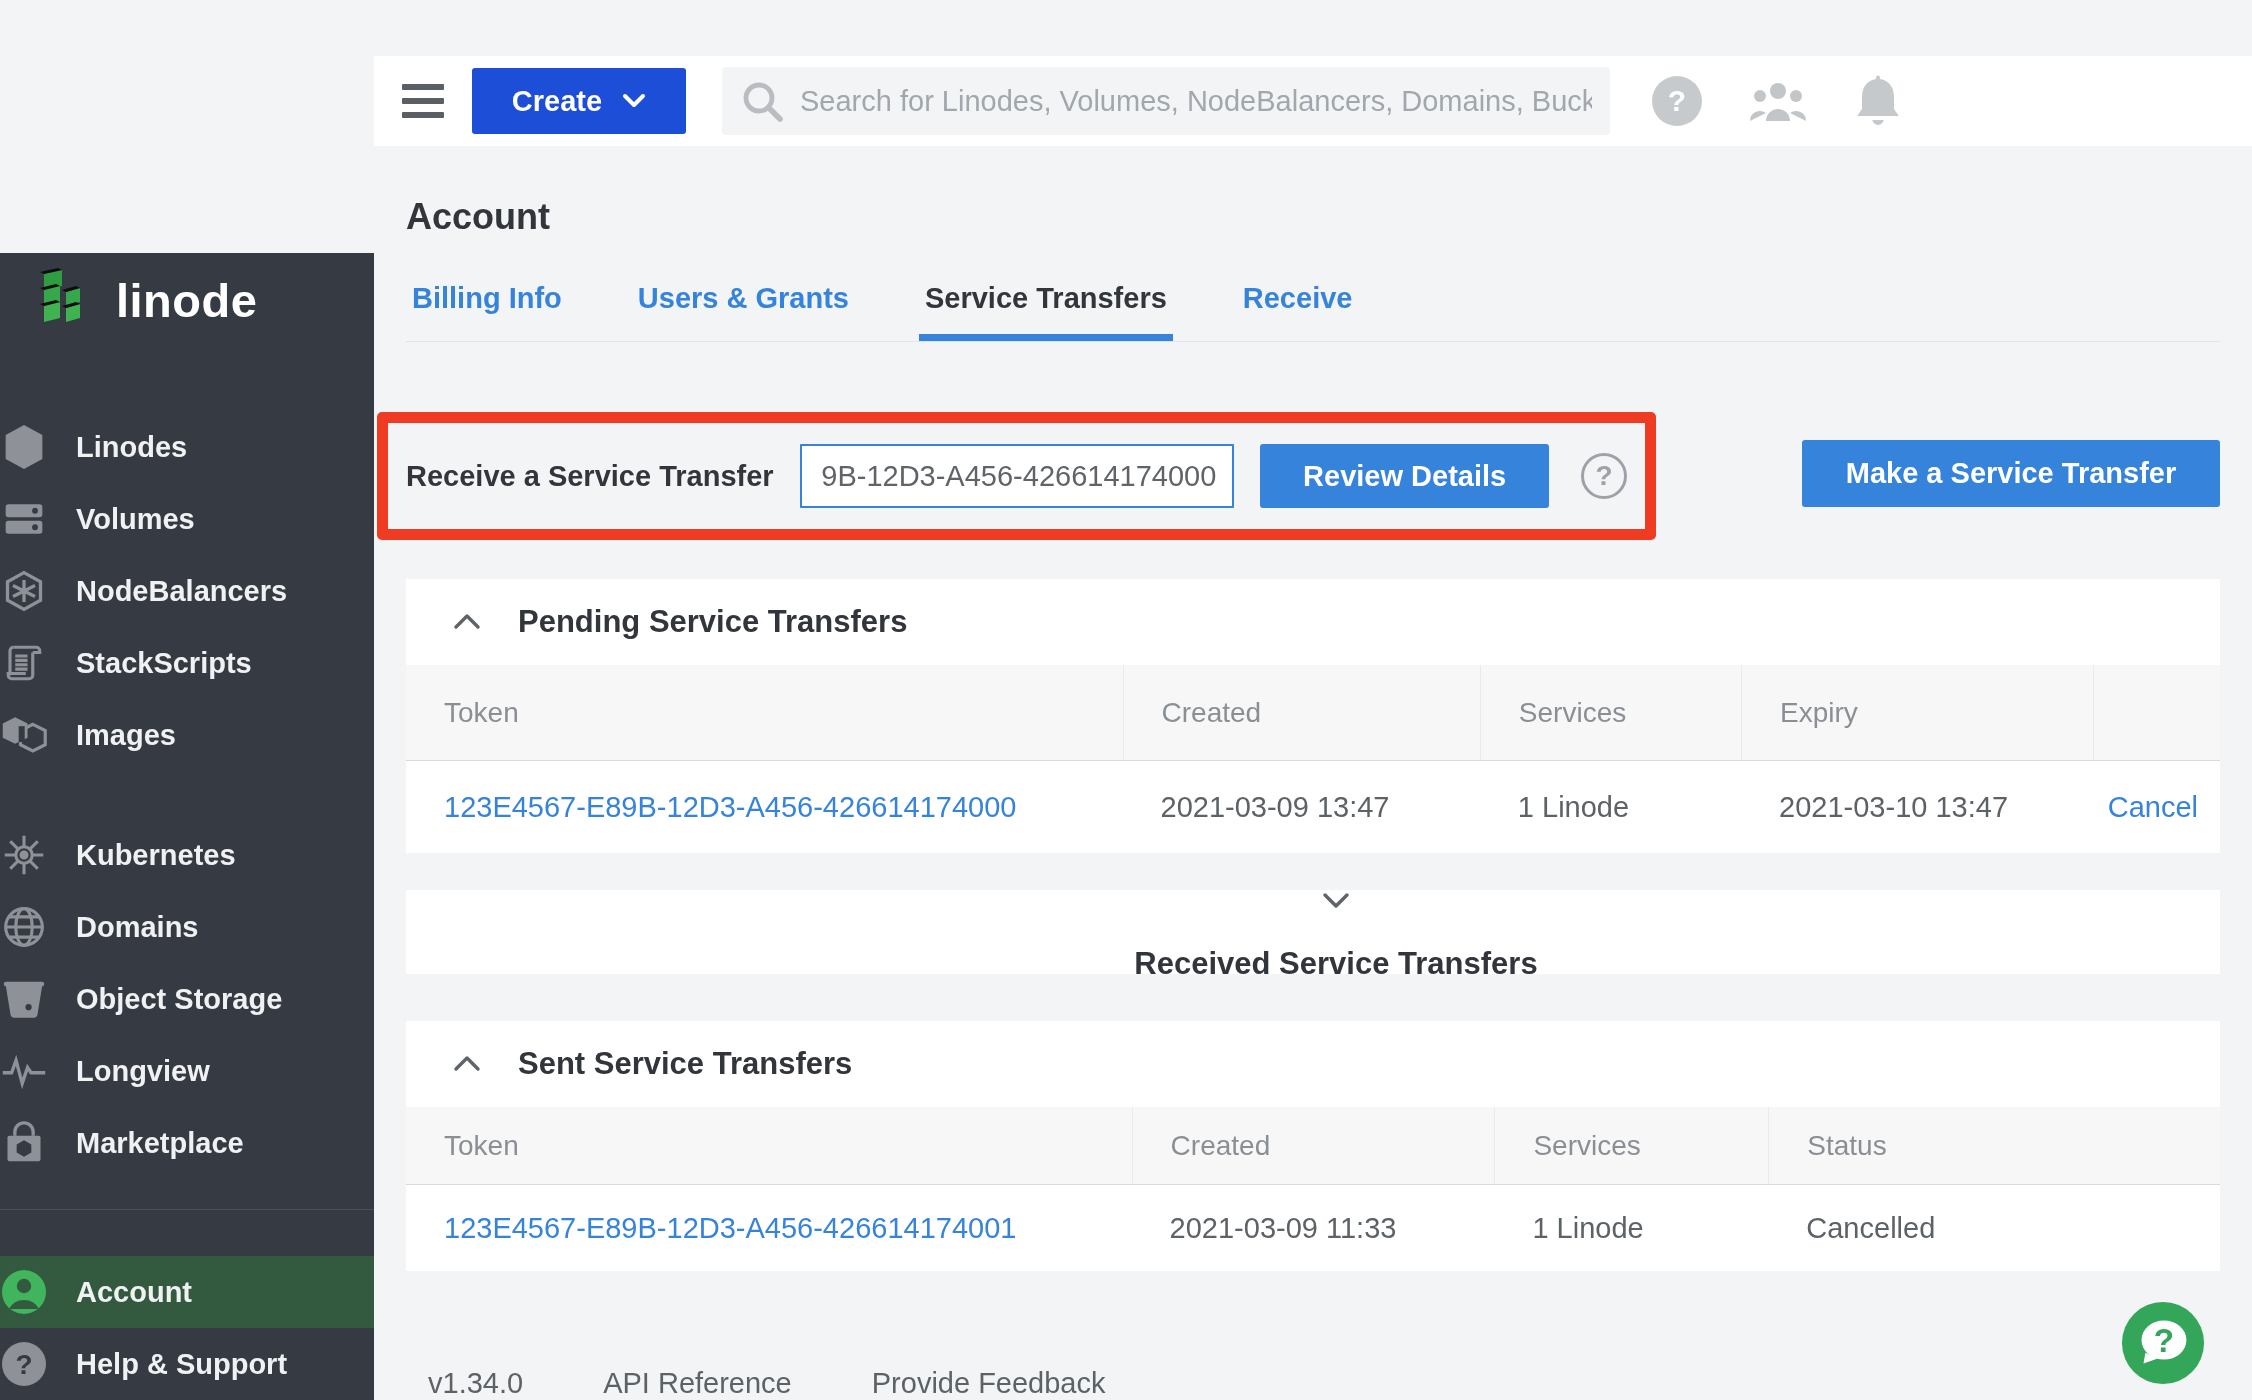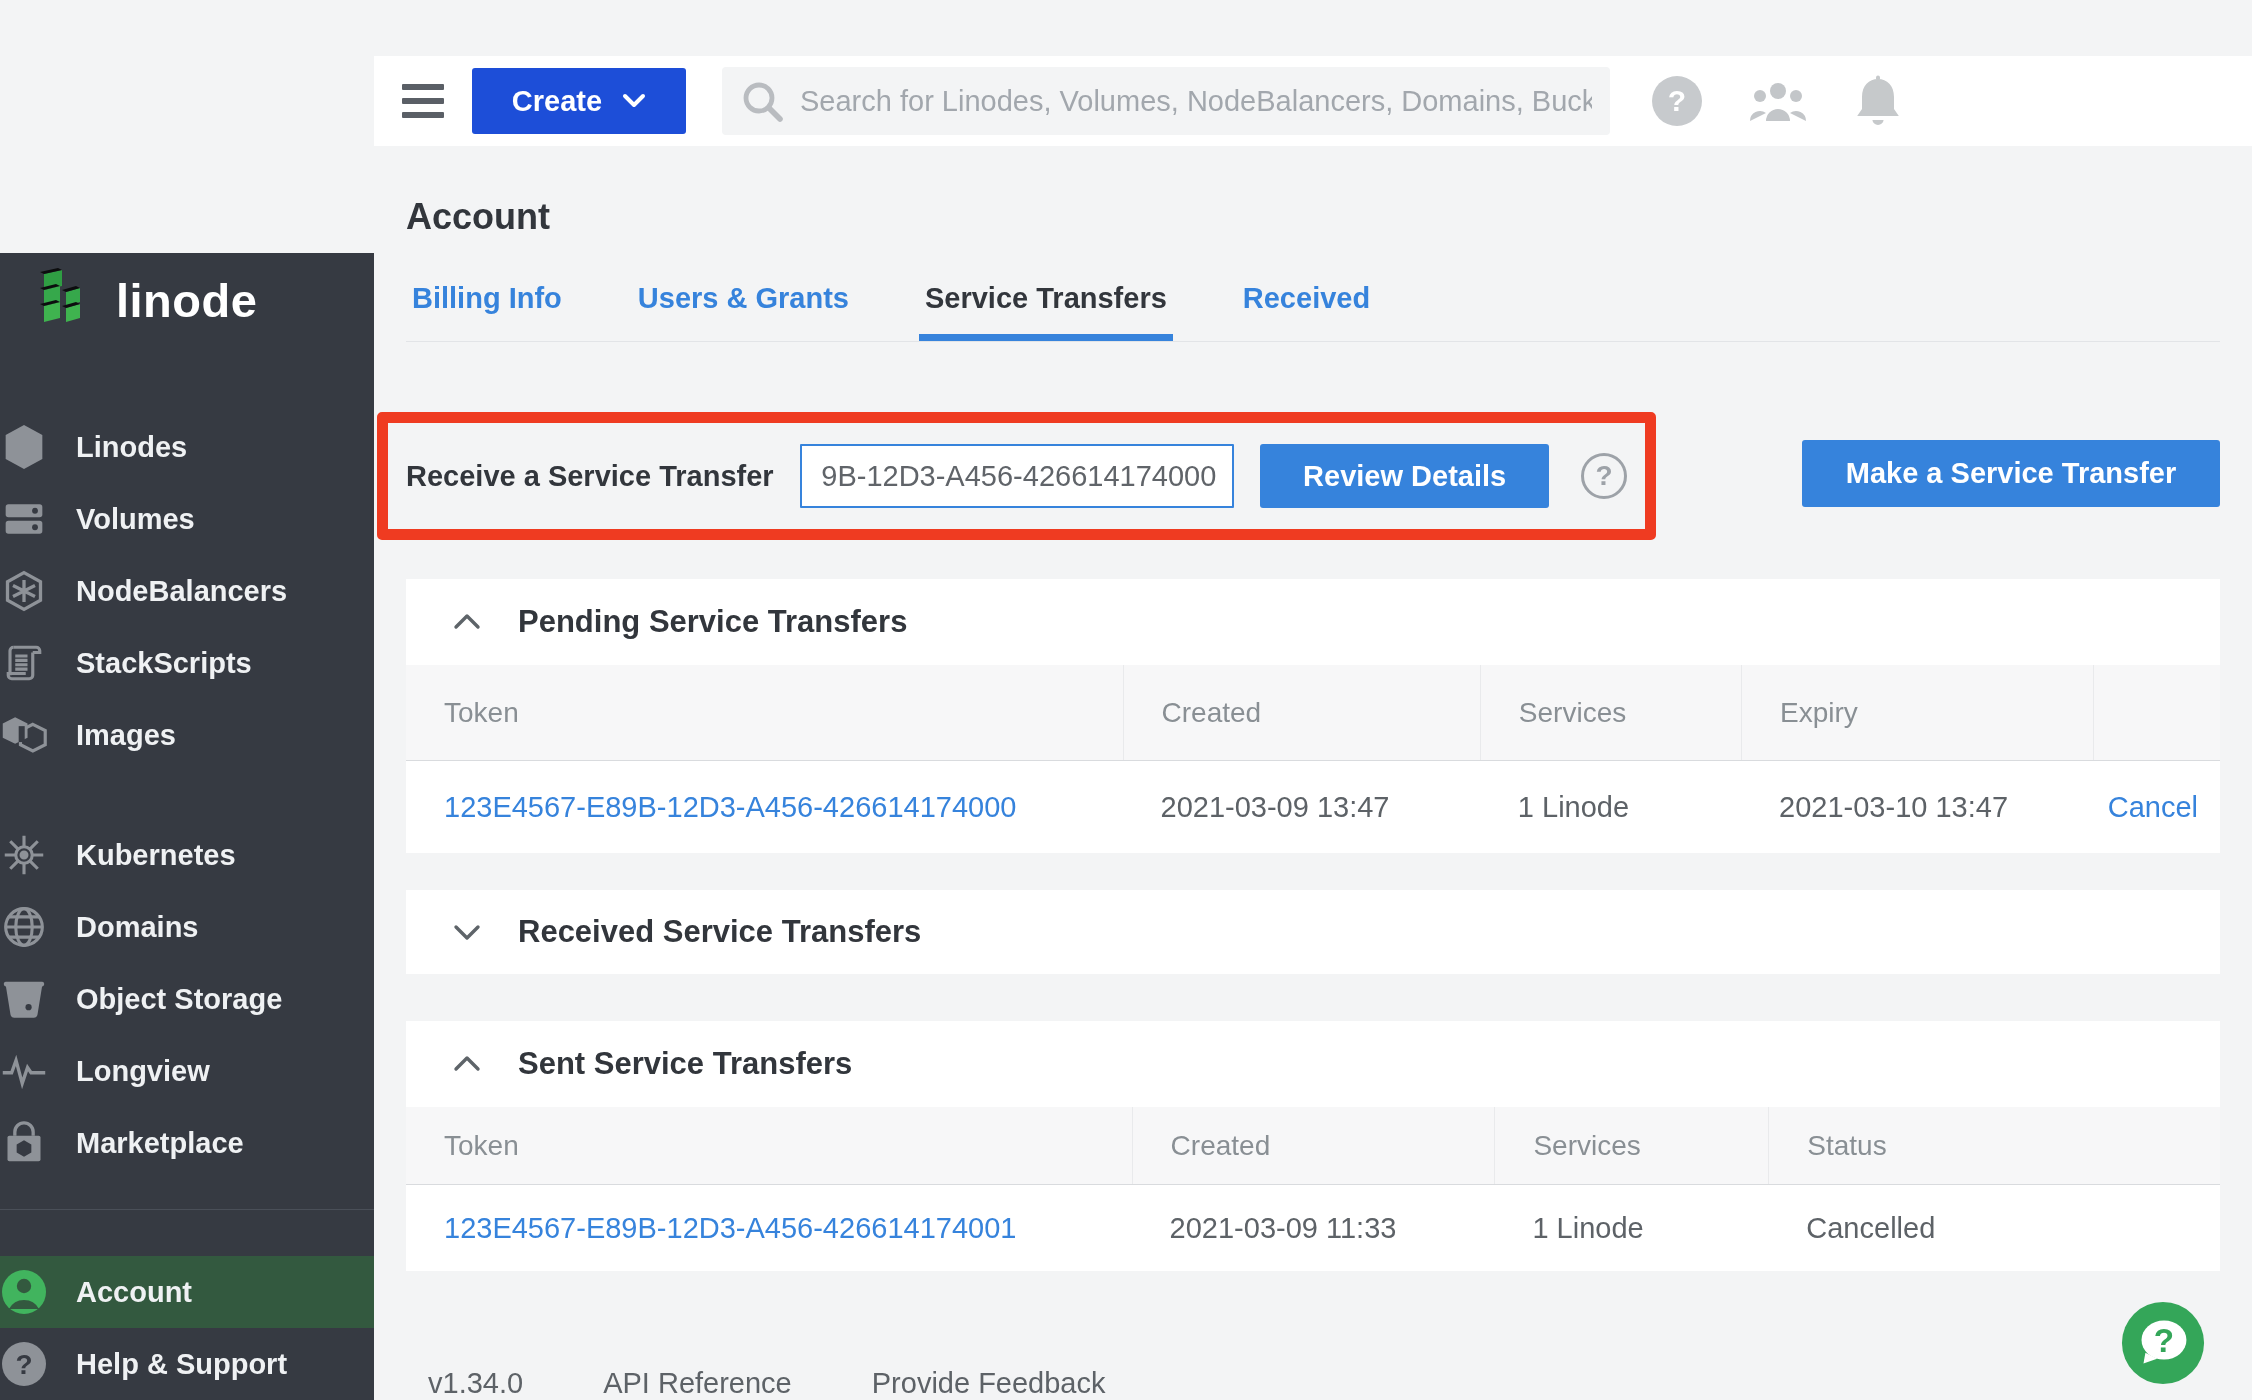--- a/index.html
+++ b/index.html
@@ -63,21 +63,21 @@
                margin-left:6px; cursor:pointer; flex-shrink:0; }
   .make-btn { margin-top:28px; width:418px; height:67px; background:#3683dc; border:none; border-radius:3px;
               color:#fff; font-size:29px; font-weight:bold; cursor:pointer; font-family:inherit; }
 
   .card { background:#ffffff; }
   .card-head { height:86px; display:flex; align-items:center; padding-left:46px; gap:36px; }
   .chev { color:#5e6469; display:flex; align-items:center; cursor:pointer; }
   .card-title { font-size:31px; font-weight:bold; color:#32363c; }
   .card.pending { margin-top:39px; }
   .card.received { margin-top:37px; height:84px; }
-  .card.received .card-head { height:84px; }
+  .card.received .card-head { height:84px;flex-direction:column; }
   .card.sent { margin-top:47px; }
 
   .tgrid { display:grid; align-items:center; }
   .grid-pending { grid-template-columns:39.5% 19.7% 14.4% 19.4% auto; }
   .grid-sent { grid-template-columns:40% 20% 15.1% auto; }
   .thead { background:#f7f7f8; height:96px; border-bottom:1px solid #d9dbde; }
   .card.sent .thead { height:78px; }
   .thead .cell { font-size:28px; color:#898f94; }
   .cell { padding-left:38px; white-space:nowrap; overflow:hidden; }
   .thead .cell + .cell { border-left:1px solid #e9eaec; height:100%; display:flex; align-items:center; }
@@ -284,21 +284,21 @@
       </div>
     </header>
 
     <main class="content">
       <h1 class="page-title">Account</h1>
 
       <div class="tabs">
         <div class="tab">Billing Info</div>
         <div class="tab">Users &amp; Grants</div>
         <div class="tab active">Service Transfers</div>
-        <div class="tab">Received</div>
+        <div class="tab">Receive</div>
       </div>
 
       <div class="transfer-row">
         <div class="receive-box">
           <span class="receive-label">Receive a Service Transfer</span>
           <input class="receive-input" type="text" value="9B-12D3-A456-426614174000" style="">
           <button class="review-btn">Review Details</button>
           <span class="q-outline">?</span>
         </div>
         <button class="make-btn">Make a Service Transfer</button>

